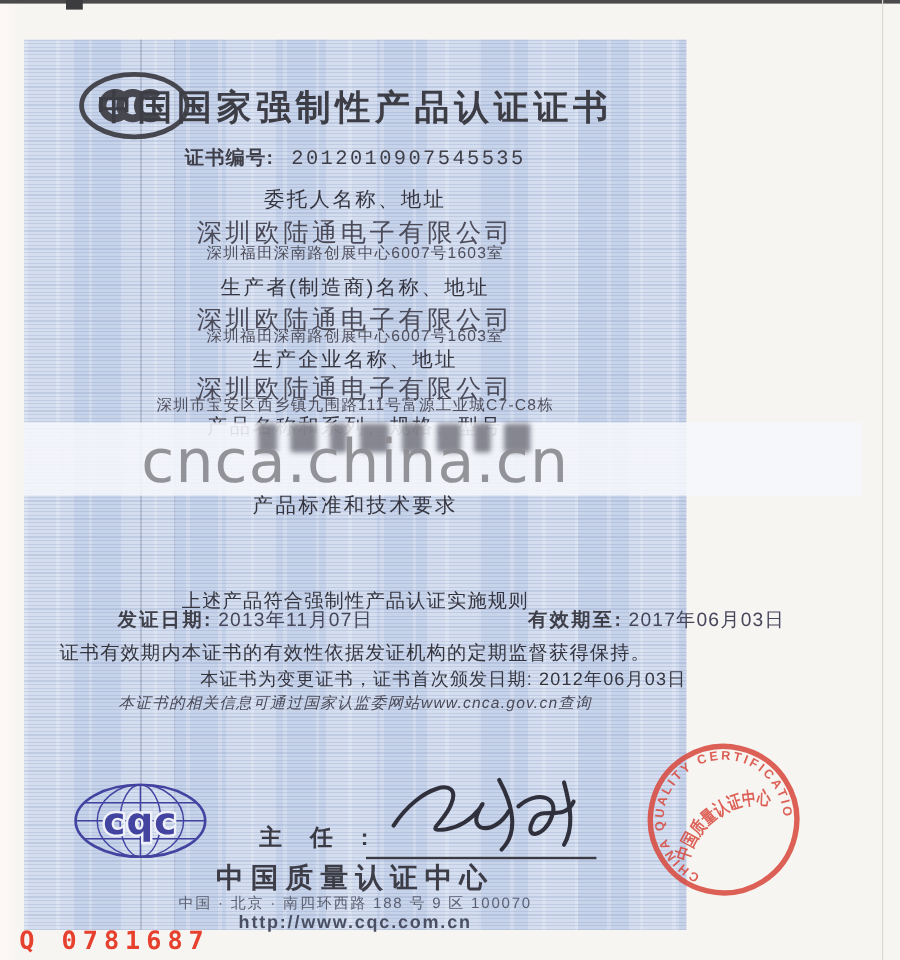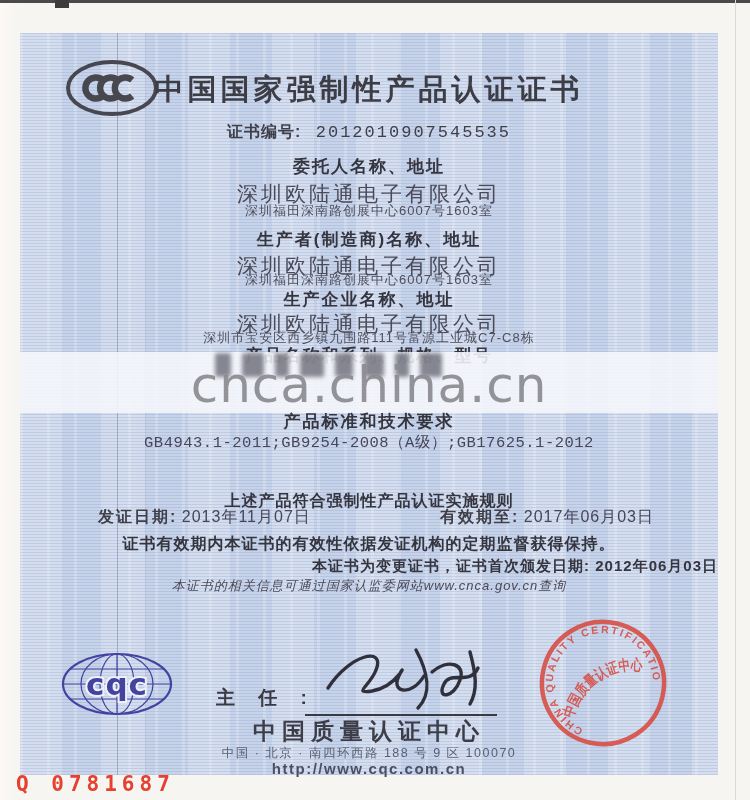--- a/index.html
+++ b/index.html
@@ -5,32 +5,32 @@
   html,body{margin:0;padding:0;}
   body{width:750px;height:800px;overflow:hidden;background:#f7f5f1;
        font-family:"Liberation Sans","DejaVu Sans",sans-serif;}
   .page{position:relative;width:750px;height:800px;background:
         linear-gradient(90deg,#fdf8f6 0,#f8f6f2 12px,#f7f5f1 20px);}
   .top-edge{position:absolute;left:0;top:0;width:750px;height:3px;background:#4a4a4c;}
   .top-tick{position:absolute;left:55px;top:0;width:14px;height:8px;background:#3c3c3e;}
   .right-line{position:absolute;left:735px;top:0;width:1px;height:800px;background:#ded9d0;}
 
   
-  .cert{position:absolute;left:20px;top:33px;width:698px;height:742px;
+  .cert{position:absolute;left:20px;top:33px;width:552px;height:742px;
         background-color:#cfdaed;
         background-image:
           repeating-linear-gradient(0deg, rgba(110,132,185,.20) 0 1px, rgba(255,255,255,0) 1px 3px),
           repeating-linear-gradient(90deg, rgba(255,255,255,.22) 0 3px, rgba(255,255,255,0) 3px 27px),
           repeating-linear-gradient(90deg, rgba(255,255,255,.10) 0 42px, rgba(125,148,198,.10) 42px 84px);
         color:#3f3f4a;}
   .scanline1{position:absolute;left:97px;top:0;width:1px;height:742px;background:rgba(45,45,80,.28);}
   .scanline2{position:absolute;left:125px;top:0;width:1px;height:742px;background:rgba(45,45,80,.12);}
 
   .c{position:absolute;left:0;right:0;text-align:center;white-space:nowrap;}
-  .hd{font-weight:bold;color:#35353f;}
+  .hd{font-weight:normal;color:#35353f;}
   .mono{font-family:"Liberation Mono","DejaVu Sans Mono",monospace;}
 
   .title{top:37px;font-size:29px;font-weight:bold;letter-spacing:4px;color:#3d3d46;}
   .certno{top:89px;font-size:16px;}
   .certno .lbl{font-weight:bold;letter-spacing:1px;}
   .certno .val{font-size:17px;letter-spacing:2px;margin-left:10px;}
 
   .s-head{font-size:17px;letter-spacing:2px;}
   .s-name{font-size:21px;letter-spacing:3px;color:#4a4a58;}
   .s-addr{font-size:13px;letter-spacing:1px;color:#4f4f5c;}
@@ -124,21 +124,20 @@
         <div></div>
         <div></div>
         <div></div>
         <div></div>
         <div></div>
         <div></div>
     </div>
     <div class="c wm">cnca.china.cn</div>
 
     <div class="c s-head hd" style="top:377px">产品标准和技术要求</div>
-    <div class="c gbline mono" style="top:399px">GB4943.1-2011;GB9254-2008（A级）;GB17625.1-2012</div>
 
     <div class="c comp hd" style="top:430px">上述产品符合强制性产品认证实施规则</div>
 
     <div class="dates">
       <span>
         <span class="lbl">发证日期:</span>
         <span class="val">2013年11月07日</span>
       </span>
       <span>
         <span class="lbl">有效期至:</span>

